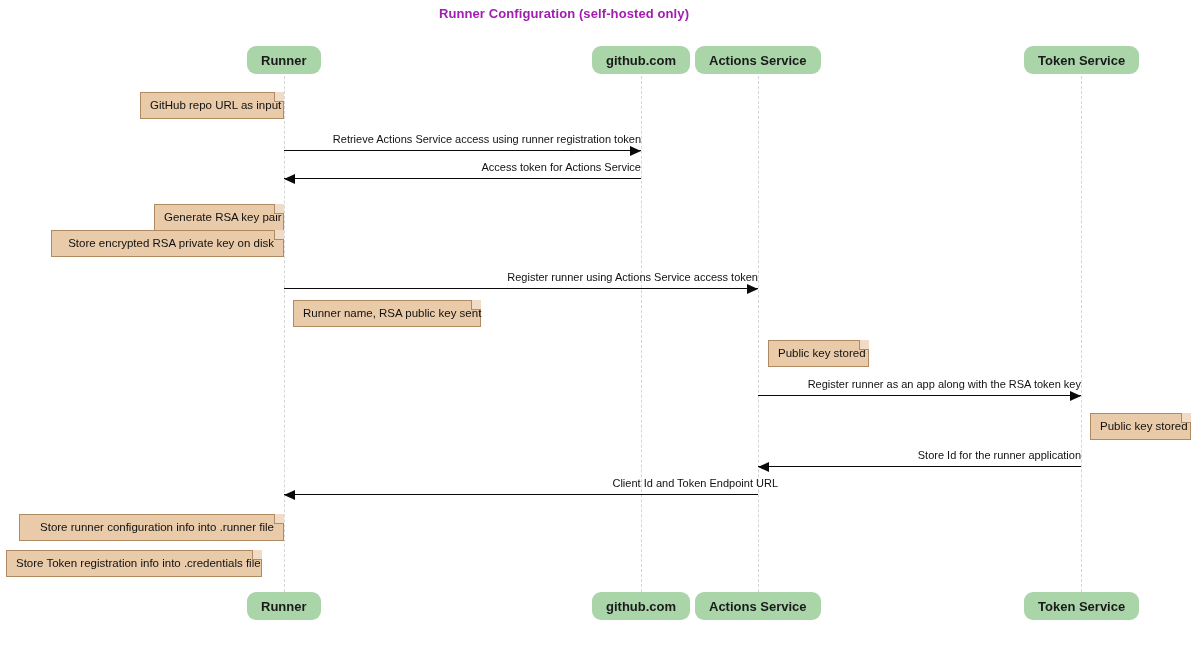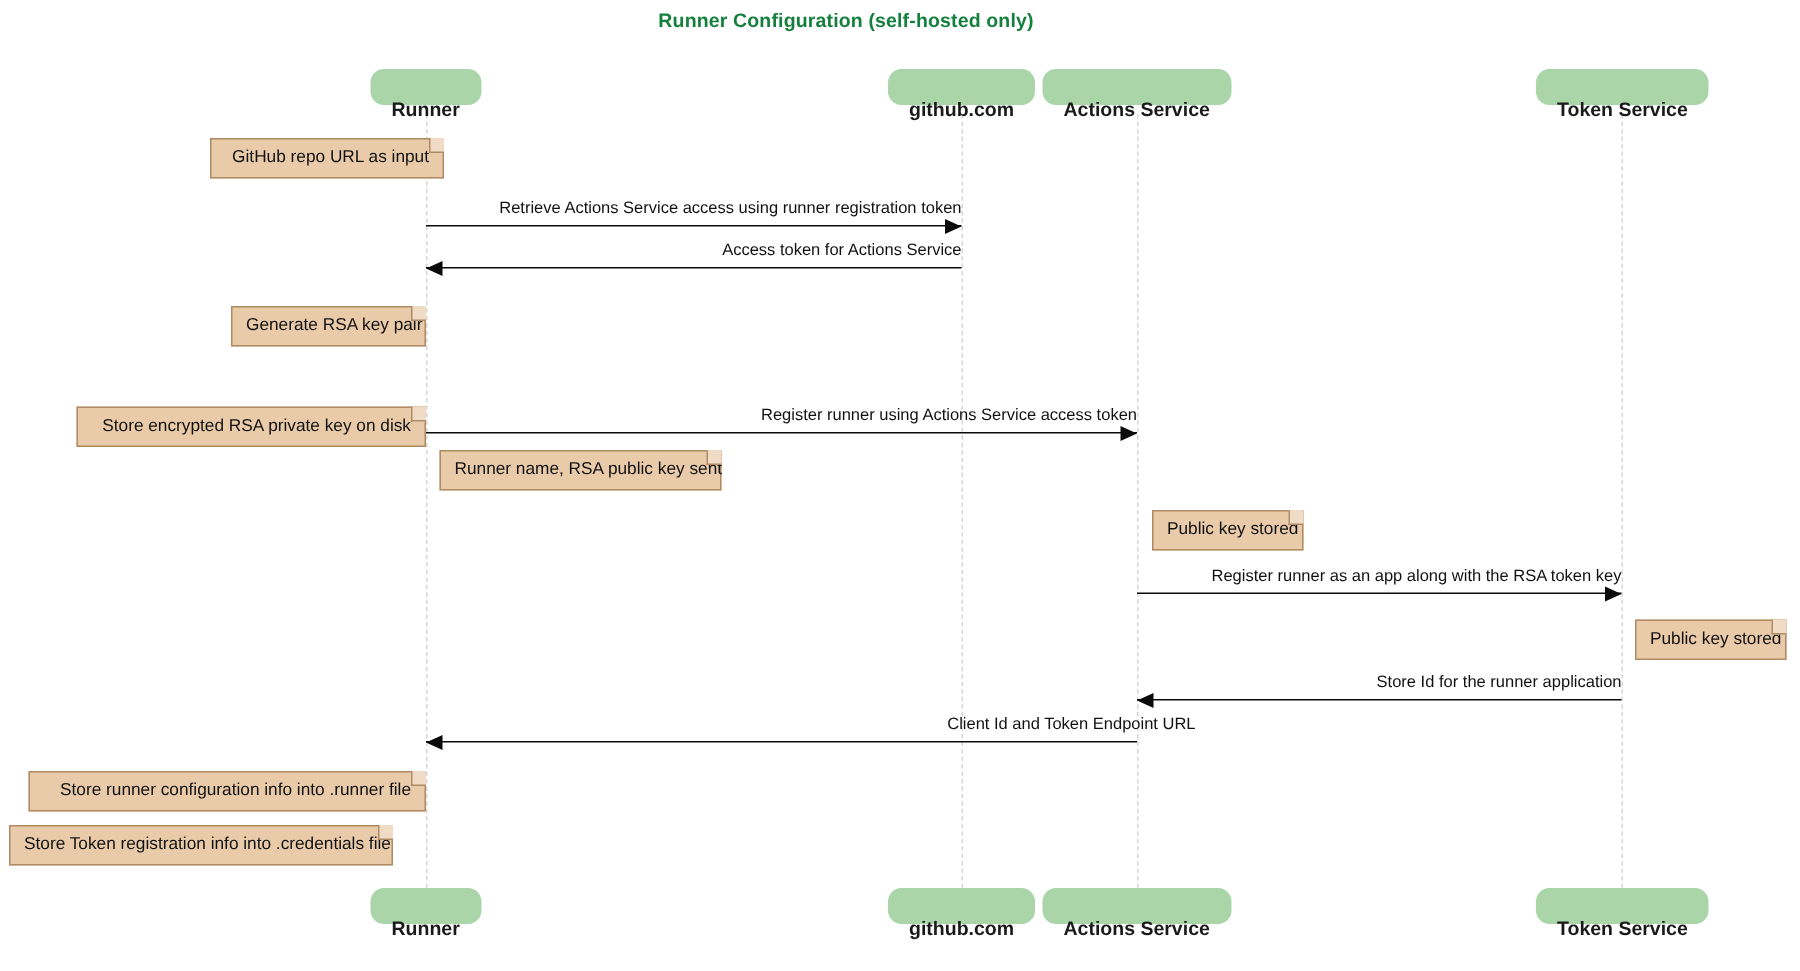--- a/index.html
+++ b/index.html
@@ -19,41 +19,41 @@
     overflow: hidden;
   }
   .diagram-title {
     position: absolute;
     left: 0;
     top: 6px;
     width: 1128px;
     text-align: center;
     font-size: 13px;
     font-weight: bold;
-    color: #15803d;
+    color: #a21caf;
     letter-spacing: 0.1px;
   }
   .lifeline {
     position: absolute;
     width: 0;
     border-left: 1px dashed #d6d6d6;
   }
   .participant {
     position: absolute;
     background: #a9d5a9;
     border-radius: 9px;
-    height: 18px;
+    height: 28px;
     line-height: 30px;
     text-align: center;
     font-size: 13px;
     font-weight: bold;
     color: #1a1a1a;
     white-space: nowrap;
     box-sizing: border-box;
-    padding: 12px 14px;
+    padding: 0 14px;
   }
   .note {
     position: absolute;
     background: #e9caa9;
     border: 1px solid #b08a62;
     box-sizing: border-box;
     height: 27px;
     line-height: 25px;
     font-size: 11.5px;
     color: #111;
@@ -120,26 +120,26 @@
       <div class="arrowhead right" style="top: 284px; left: 747px;"></div>
       <div class="msg-label" style="top: 271px; left: 284px; width: 474px;">Register runner using Actions Service access token</div>
       <div class="msg-line" style="left: 758px; top: 395px; width: 323px;"></div>
       <div class="arrowhead right" style="top: 391px; left: 1070px;"></div>
       <div class="msg-label" style="top: 378px; left: 758px; width: 323px;">Register runner as an app along with the RSA token key</div>
       <div class="msg-line" style="left: 758px; top: 466px; width: 323px;"></div>
       <div class="arrowhead left" style="top: 462px; left: 758px;"></div>
       <div class="msg-label" style="top: 449px; left: 758px; width: 323px;">Store Id for the runner application</div>
       <div class="msg-line" style="left: 284px; top: 494px; width: 474px;"></div>
       <div class="arrowhead left" style="top: 490px; left: 284px;"></div>
-      <div class="msg-label" style="top: 477px; left: 299px; width: 474px; padding-left: 24px;">Client Id and Token Endpoint URL</div>
+      <div class="msg-label" style="top: 477px; left: 280px; width: 474px; padding-left: 24px;">Client Id and Token Endpoint URL</div>
     </div>
   <div id="notes">
-      <div class="note" style="top: 92px; width: 156px; left: 140px; text-align: right;"><span>GitHub repo URL as input</span><span class="fold"></span></div>
+      <div class="note" style="top: 92px; width: 144px; left: 140px; text-align: right;"><span>GitHub repo URL as input</span><span class="fold"></span></div>
       <div class="note" style="top: 204px; width: 130px; left: 154px; text-align: right;"><span>Generate RSA key pair</span><span class="fold"></span></div>
-      <div class="note" style="top: 230px; width: 233px; left: 51px; text-align: right; margin-top: 41px;"><span>Store encrypted RSA private key on disk</span><span class="fold"></span></div>
+      <div class="note" style="top: 230px; width: 233px; left: 51px; text-align: right;"><span>Store encrypted RSA private key on disk</span><span class="fold"></span></div>
       <div class="note" style="top: 300px; width: 188px; left: 293px; text-align: left;"><span>Runner name, RSA public key sent</span><span class="fold"></span></div>
       <div class="note" style="top: 340px; width: 101px; left: 768px; text-align: left;"><span>Public key stored</span><span class="fold"></span></div>
       <div class="note" style="top: 413px; width: 101px; left: 1090px; text-align: left;"><span>Public key stored</span><span class="fold"></span></div>
       <div class="note" style="top: 514px; width: 265px; left: 19px; text-align: right;"><span>Store runner configuration info into .runner file</span><span class="fold"></span></div>
       <div class="note" style="top: 550px; width: 256px; left: 6px; text-align: right;"><span>Store Token registration info into .credentials file</span><span class="fold"></span></div>
     </div>
   <div id="participants-top">
       <div class="participant" style="top: 46px; left: 247px; visibility: visible;">Runner</div>
       <div class="participant" style="top: 46px; left: 592px; visibility: visible;">github.com</div>
       <div class="participant" style="top: 46px; left: 695px; visibility: visible;">Actions Service</div>

